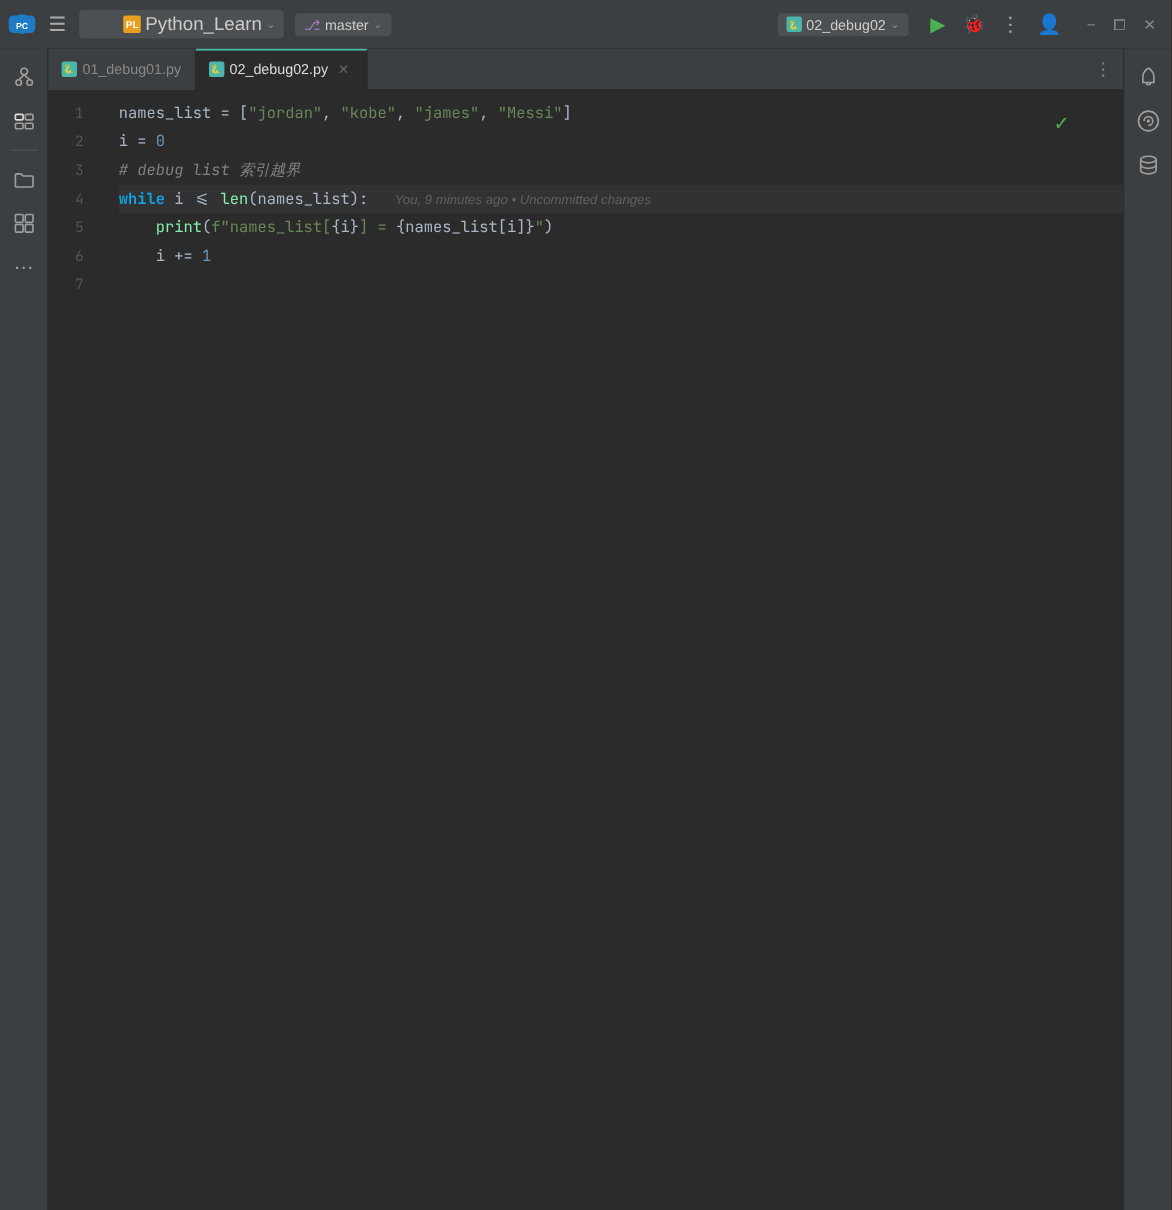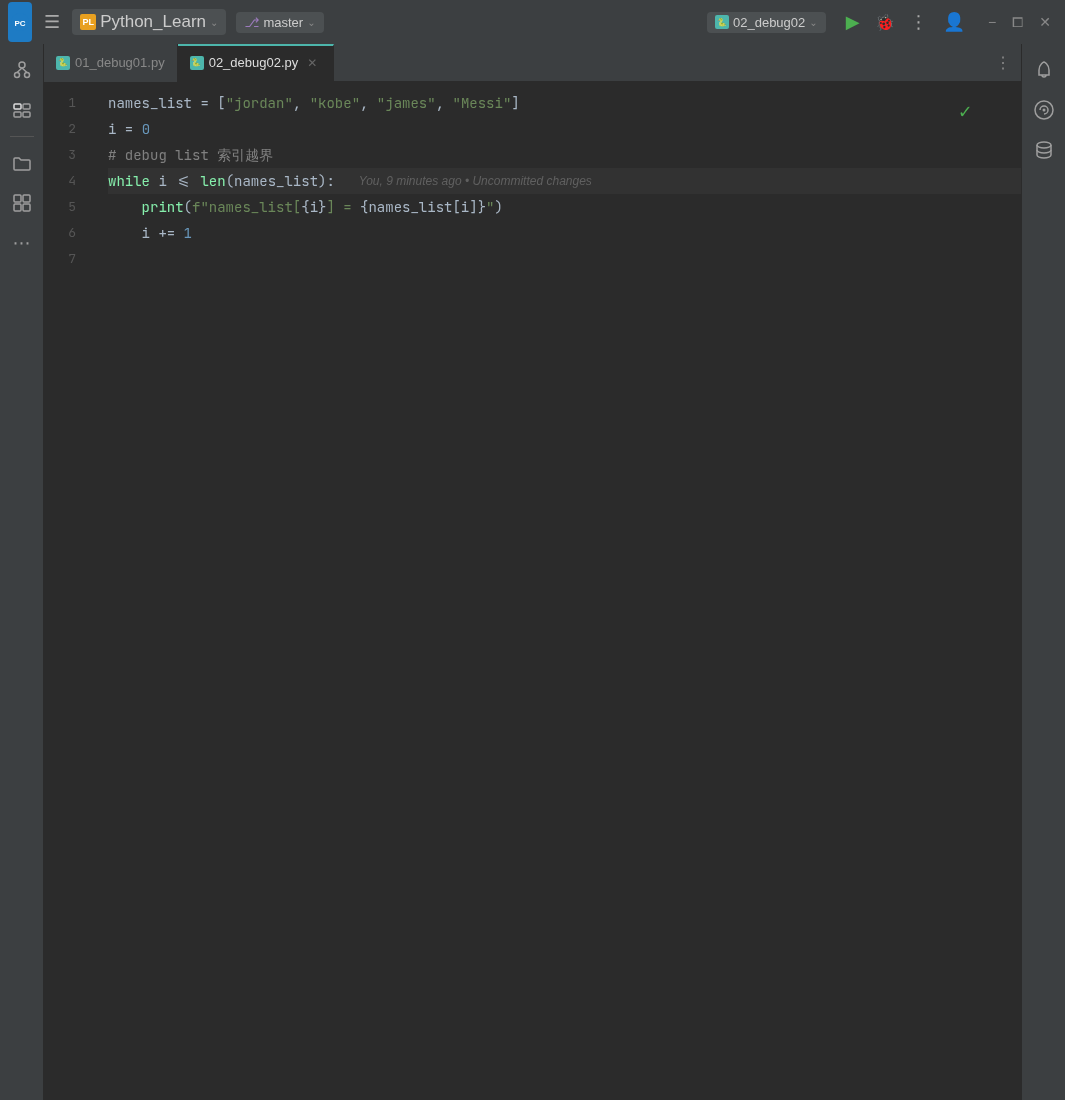--- a/index.html
+++ b/index.html
@@ -16,21 +16,21 @@
     .titlebar {
       display: flex;
       align-items: center;
       height: 44px;
       background: #3c3f41;
       padding: 0 8px;
       gap: 6px;
     }
     .titlebar-logo {
       width: 24px;
-      height: 40px;
+      height: 16px;
       background: #1e7bc4;
       border-radius: 4px;
       display: flex;
       align-items: center;
       justify-content: center;
       color: white;
       font-size: 10px;
       font-weight: bold;
     }
     .titlebar-hamburger {
@@ -52,20 +52,21 @@
       width: 16px;
       height: 16px;
       background: #e8a020;
       border-radius: 2px;
       display: flex;
       align-items: center;
       justify-content: center;
       font-size: 9px;
       font-weight: bold;
       color: white;
+      margin-left: 32px;
     }
     .titlebar-project-name {
       color: #ccc;
       font-size: 17px;
     }
     .titlebar-chevron {
       color: #888;
       font-size: 10px;
     }
     .titlebar-branch {
@@ -276,24 +277,24 @@
       align-items: center;
       height: 26px;
       white-space: pre;
       position: relative;
     }
     .code-line.active-line {
       background: #323232;
     }
 
     
-    .kw { color: #86efac; }          
+    .kw { color: #0ea5e9; font-weight: bold; }          
     .str { color: #6a8759; }         
     .num { color: #6897bb; }         
-    .comment { color: #808080; }     
+    .comment { color: #808080; font-style: italic; }     
     .fn { color: #86efac; }          
     .var { color: #a9b7c6; }         
     .op { color: #a9b7c6; }          
     .bracket { color: #a9b7c6; }
 
     
     .git-annotation {
       color: #606060;
       font-size: 12px;
       margin-left: 24px;

